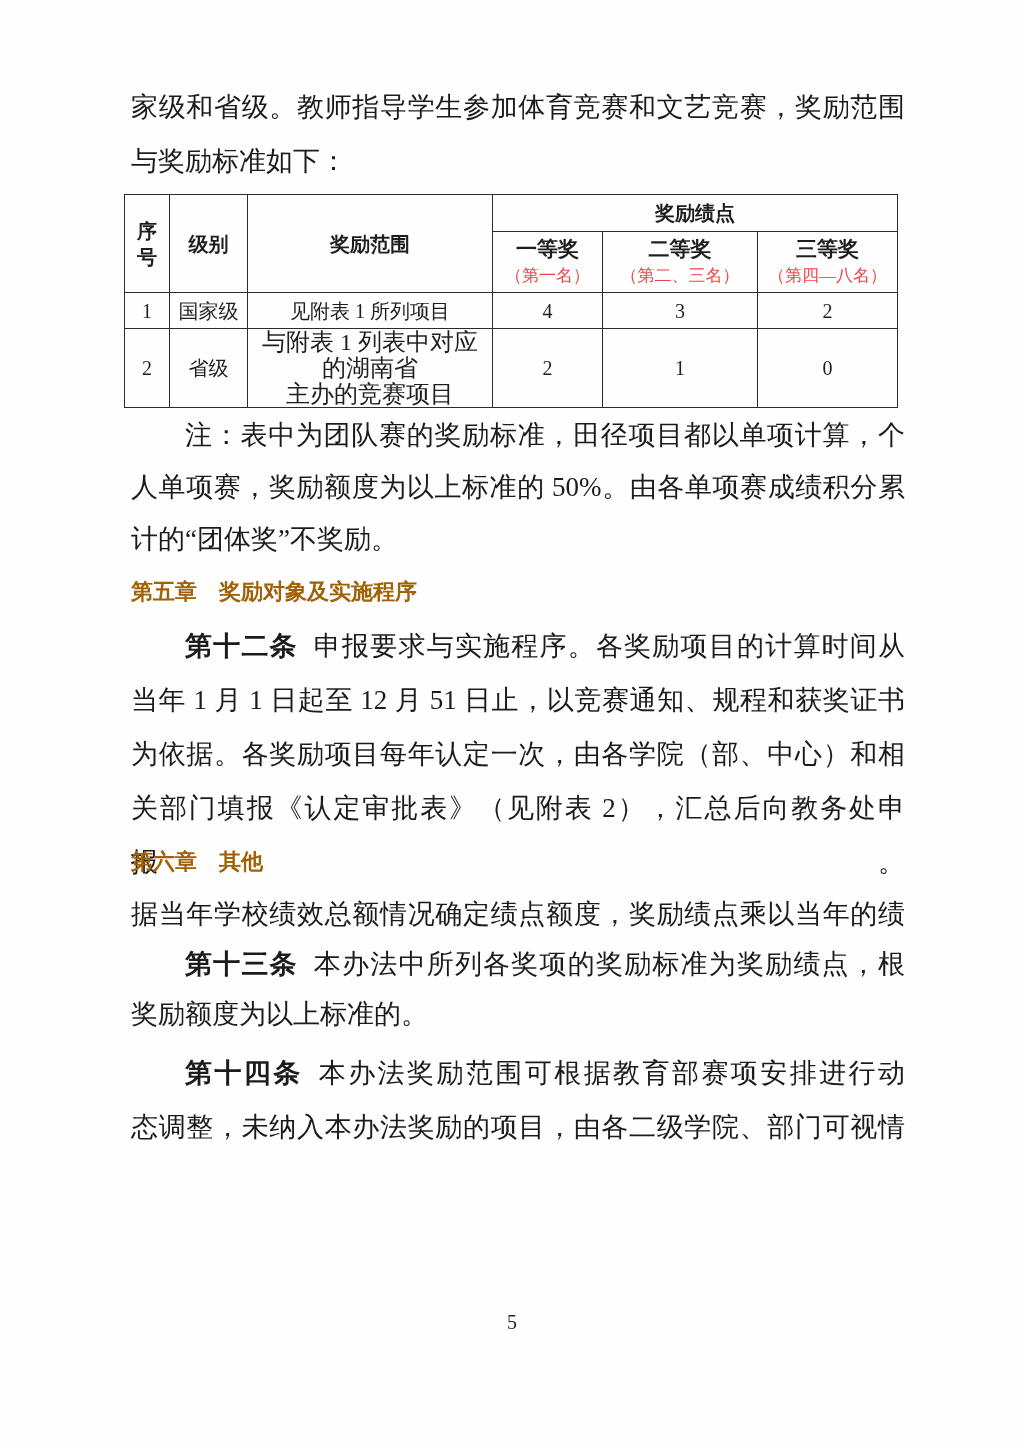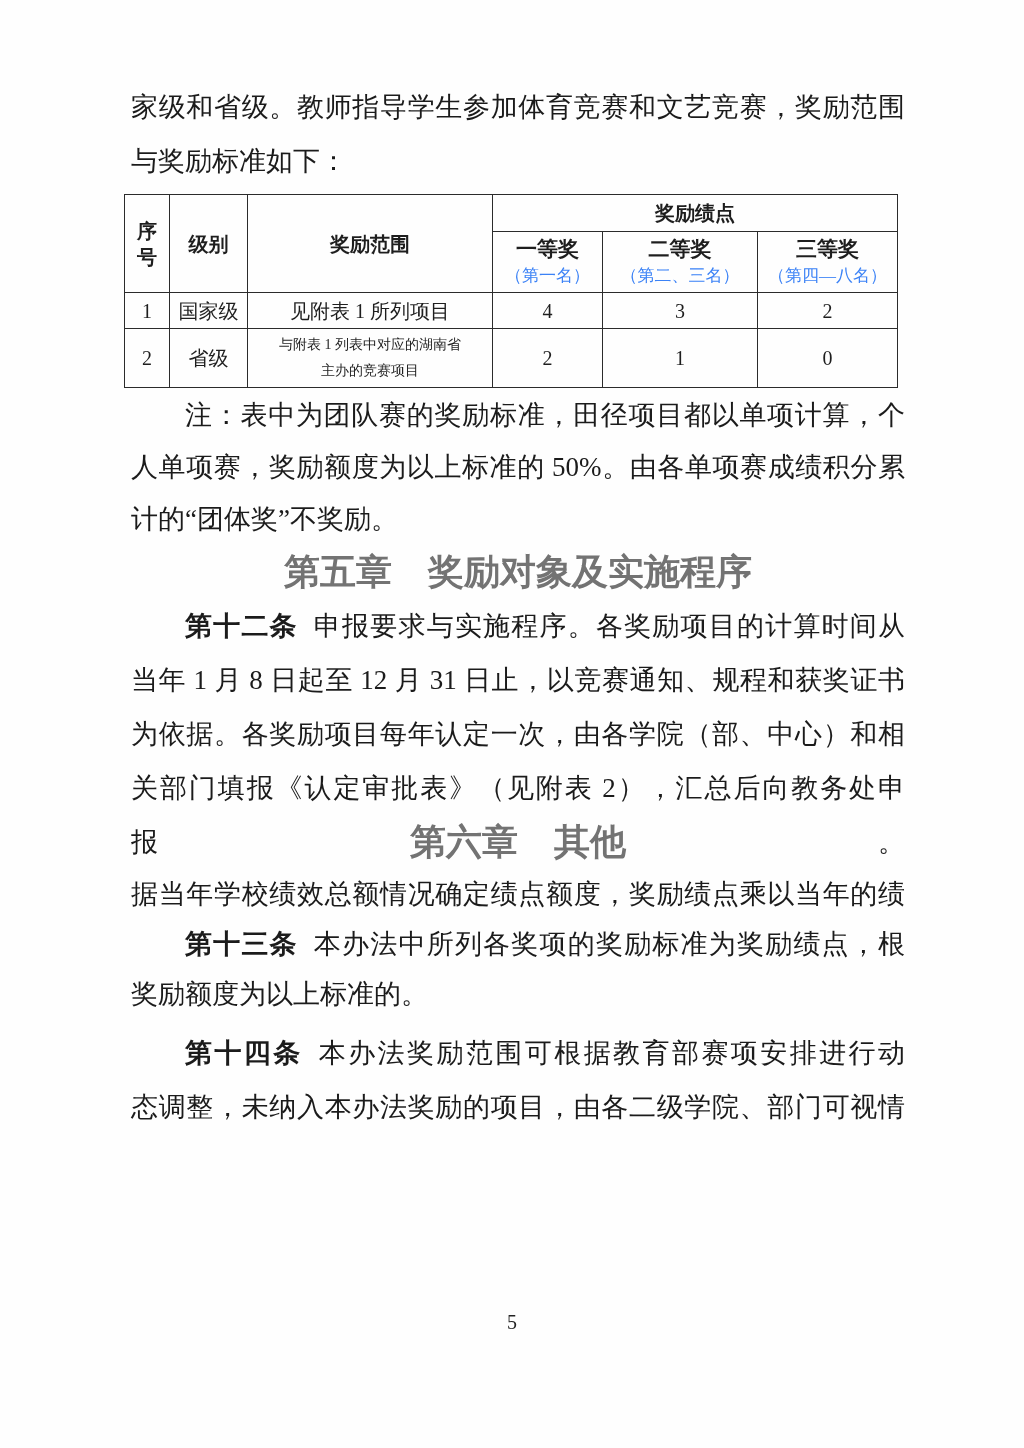--- a/index.html
+++ b/index.html
@@ -31,25 +31,24 @@
     font-weight: bold;
     font-family: "Liberation Sans", "DejaVu Sans", sans-serif;
     margin-right: 16px;
   }
   .intro { padding-top: 80px; }
   .notepara .ln { line-height: 52px; height: 52px; }
   .notepara { margin-top: 1px; }
   .chapter {
     font-family: "Liberation Sans", "DejaVu Sans", sans-serif;
     font-weight: bold;
-    font-size: 36px;
+    font-size: 22px;
     line-height: 54px;
     height: 54px;
-    text-align: center;
-    color: #737373;
+    color: #a16207;
   }
   .art13 .ln { line-height: 50px; height: 50px; }
   .art14 { margin-top: 7px; }
   .tablewrap { margin: 6px 0 0 -7px; }
   table.reward {
     border-collapse: collapse;
     table-layout: fixed;
     width: 773px;
   }
   table.reward td {
@@ -63,22 +62,22 @@
   }
   tr.r1 { height: 37px; }
   tr.r2 { height: 61px; }
   tr.r3 { height: 36px; }
   tr.r4 { height: 59px; }
   .hcell {
     font-weight: bold;
     font-size: 21px;
   }
   .ptitle { font-weight: bold; font-size: 21px; line-height: 27px; }
-  .prange { font-size: 17px; line-height: 25px; color: #3b82f6; }
-  .scope2 { font-size: 14px; line-height: 26px; }
+  .prange { font-size: 17px; line-height: 25px; color: #ef4444; }
+  .scope2 { font-size: 24px; line-height: 26px; }
   .pagenum {
     position: absolute;
     left: 0;
     width: 1024px;
     top: 1308px;
     text-align: center;
     font-size: 20px;
     line-height: 28px;
     color: #222;
   }
@@ -153,21 +152,21 @@
       <div class="ln j">人单项赛，奖励额度为以上标准的 50%。由各单项赛成绩积分累</div>
       <div class="ln">计的“团体奖”不奖励。</div>
     </div>
 
     <div class="chapter">第五章　奖励对象及实施程序</div>
 
     <div class="art12">
       <div class="ln j ind">
         <span class="term">第十二条</span><span>申报要求与实施程序。各奖励项目的计算时间从</span>
       </div>
-      <div class="ln j">当年 1 月 8 日起至 12 月 31 日止，以竞赛通知、规程和获奖证书</div>
+      <div class="ln j">当年 1 月 1 日起至 12 月 51 日止，以竞赛通知、规程和获奖证书</div>
       <div class="ln j">为依据。各奖励项目每年认定一次，由各学院（部、中心）和相</div>
       <div class="ln j">关部门填报《认定审批表》（见附表 2），汇总后向教务处申报。</div>
     </div>
 
     <div class="chapter">第六章　其他</div>
 
     <div class="art13">
       <div class="ln j">据当年学校绩效总额情况确定绩点额度，奖励绩点乘以当年的绩</div>
       <div class="ln j ind">
         <span class="term">第十三条</span><span>本办法中所列各奖项的奖励标准为奖励绩点，根</span>

